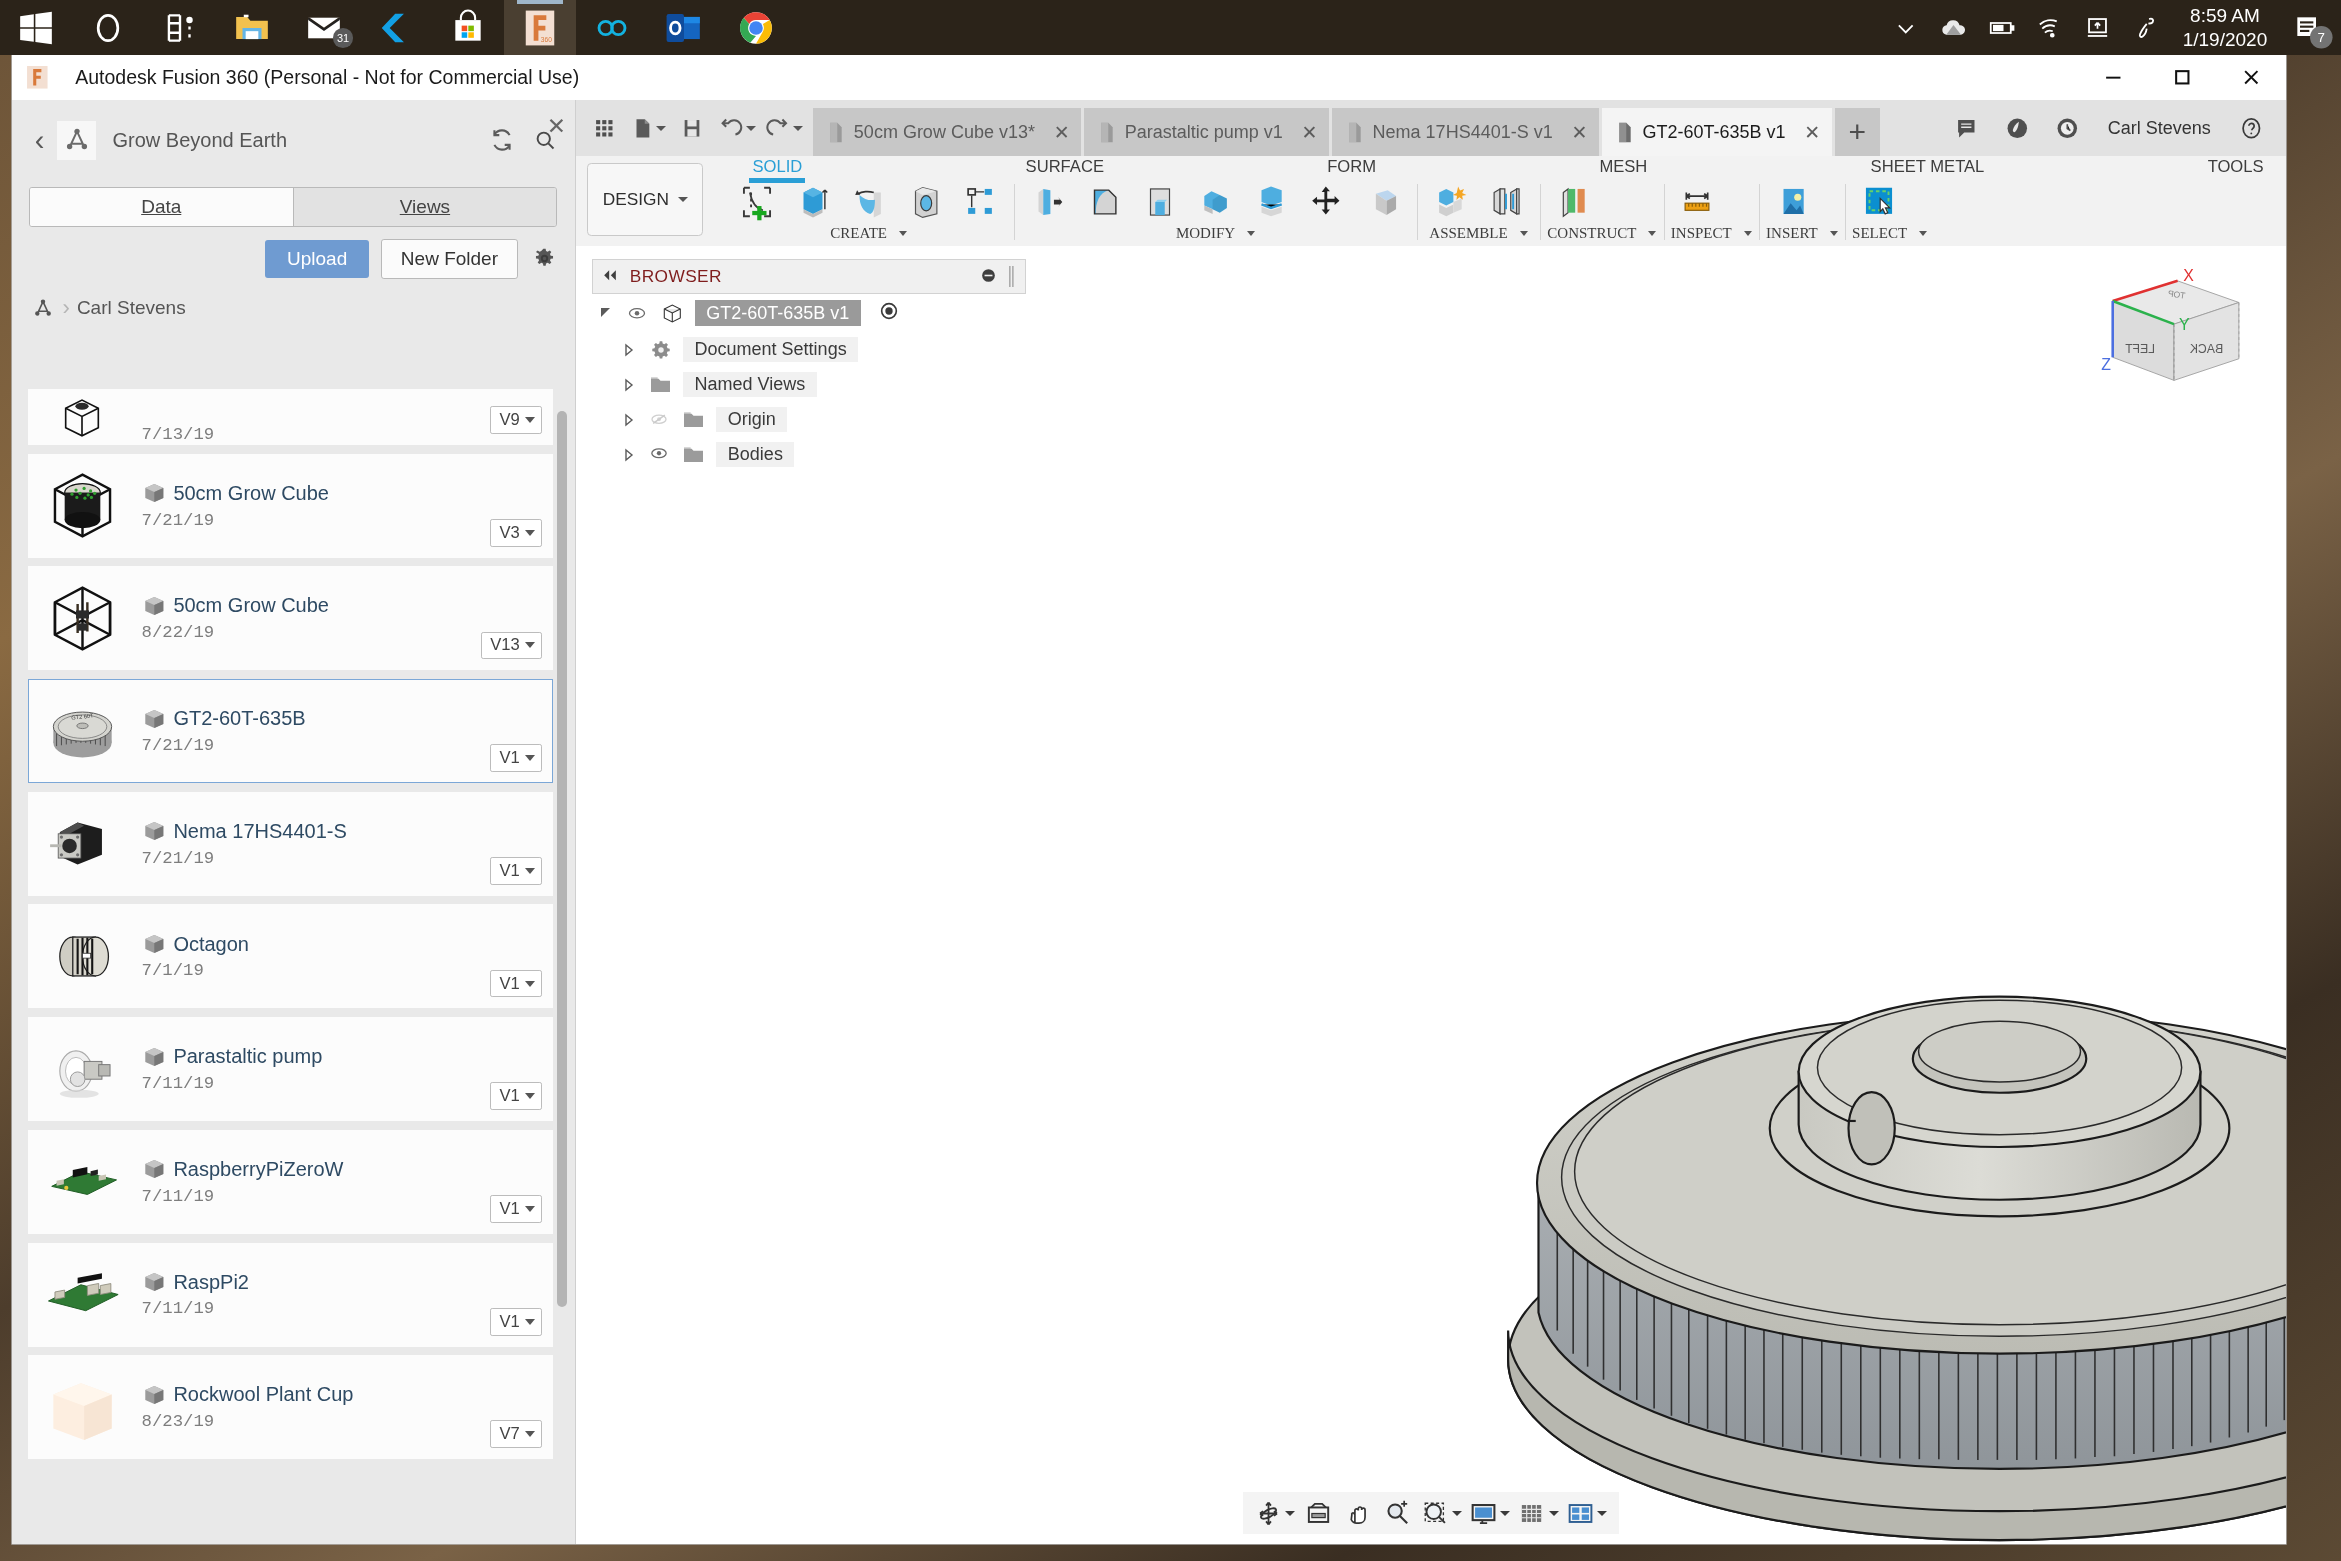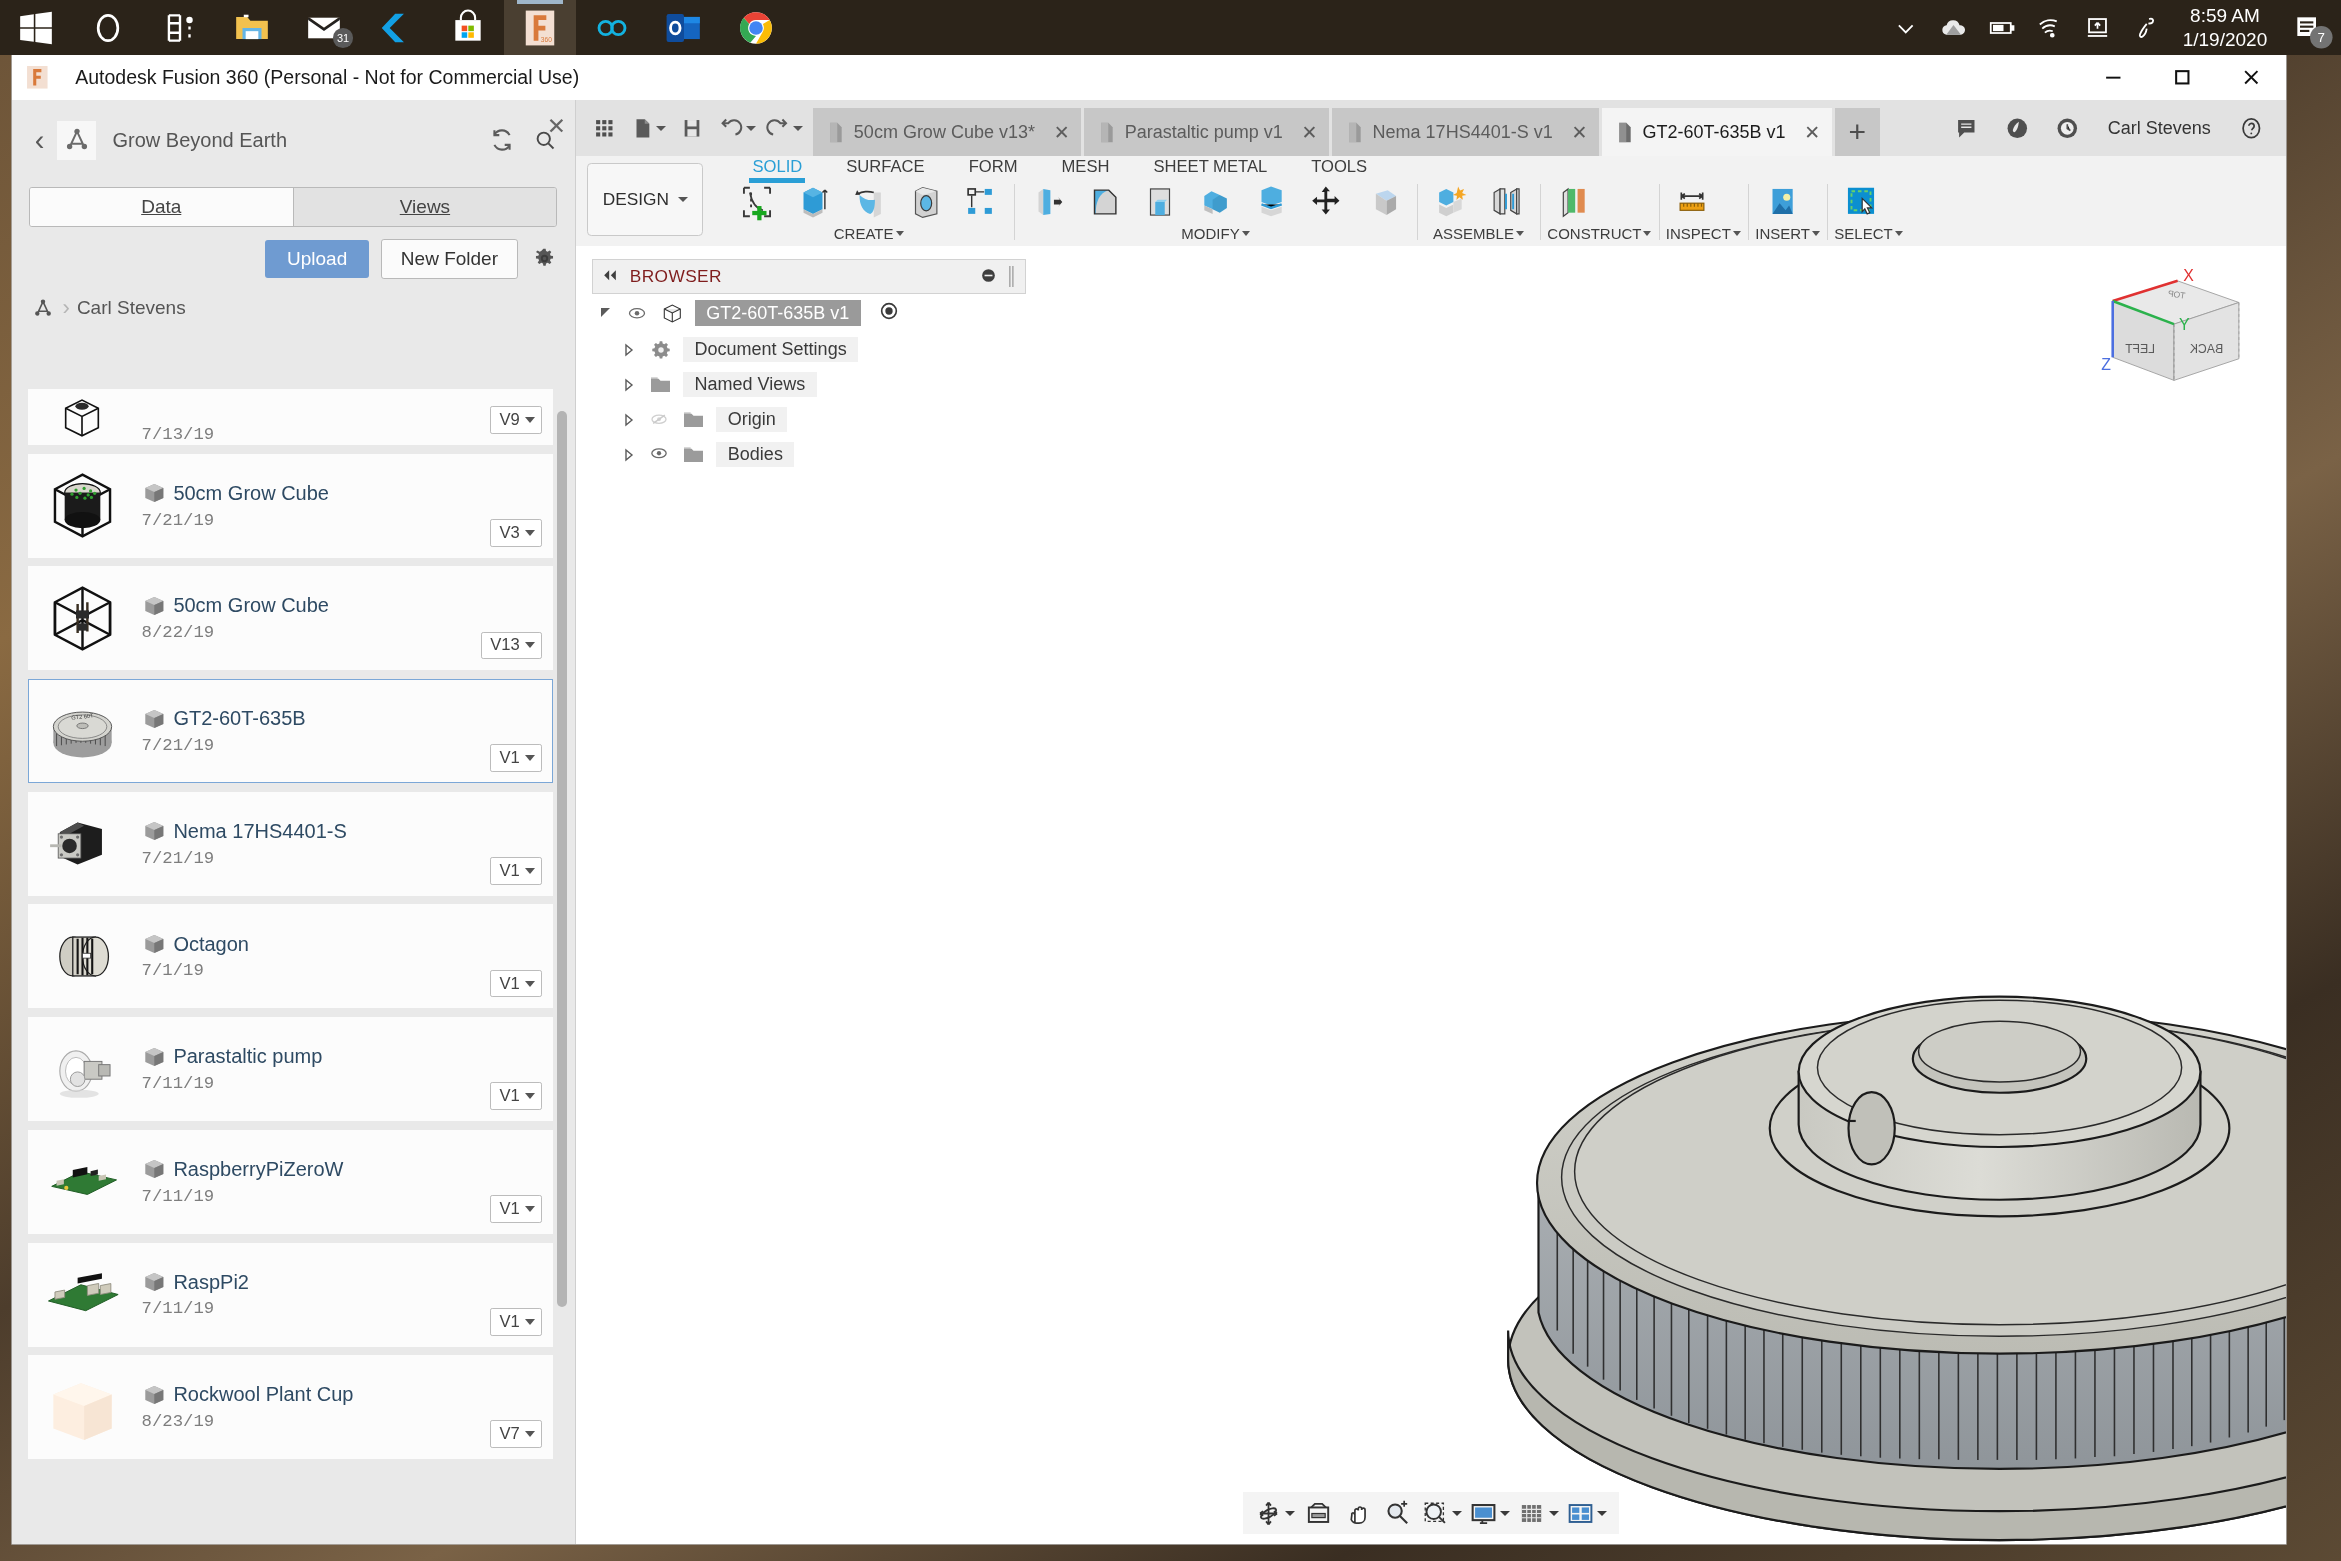--- a/index.html
+++ b/index.html
@@ -110,30 +110,30 @@
   #tabstrip-right { margin-left:auto; display:flex; align-items:center; height:56px; padding-right:11.6px; gap:4.3px; }
   .tsr-btn { width:46px; height:51px; display:flex; align-items:center; justify-content:center; cursor:pointer;}
   #username { font-size:18px; color:#333; padding:0 13px; white-space:nowrap;}
 
   #ribbon { height:90px; background:#f2f2f2; display:flex; align-items:stretch; position:relative; }
   #ws-switch {
     width:116px; margin:7.2px 10px 10px 11.6px; border:0.7px solid #c9c9c9; border-radius:4.3px; background:#f7f7f7;
     display:flex; align-items:center; justify-content:center; font-size:17.3px; color:#2e2e2e; gap:5.8px; cursor:pointer;
   }
   #ribbon-right { flex:1; display:flex; flex-direction:column; min-width:0; }
-  #ribbon-tabs { height:29px; display:flex; align-items:flex-start; gap:0; padding-left:17.3px; }
+  #ribbon-tabs { height:29px; display:flex; align-items:flex-start; gap:0; padding-left:17.3px;justify-content:space-between; }
   .rtab { font-size:16.6px; color:#3d3d3d; padding:1.4px 22px 0 22px; position:relative; cursor:pointer; white-space:nowrap;}
   .rtab.active { color:#2a9fd6; }
   .rtab.active::after{ content:""; position:absolute; left:19px; right:19px; bottom:-5.8px; height:5px; background:#2a9fd6; }
   #ribbon-groups { flex:1; display:flex; align-items:stretch; padding-left:10px; }
   .rgroup { display:flex; flex-direction:column; justify-content:space-between; padding:0 7.2px; position:relative; }
   .rgroup + .rgroup::before { content:""; position:absolute; left:0; top:4.3px; bottom:5.8px; width:0.7px; background:#d4d4d4; }
   .ricons { display:flex; align-items:center; gap:2.9px; flex:1; }
   .ricon { width:53px; height:46px; display:flex; align-items:center; justify-content:center; cursor:pointer;}
-  .rlabel { font-size:15px; color:#3d3d3d; text-align:center; padding-bottom:3.6px; display:flex; align-items:center; justify-content:center; gap:2px;}
+  .rlabel { font-size:15px; color:#3d3d3d; text-align:center; padding-bottom:3.6px; display:flex; align-items:center; justify-content:center; gap:12px;font-family:Liberation Serif, serif;}
   .rlabel .caret { border-left:4.3px solid transparent; border-right:4.3px solid transparent; border-top:5px solid #555; }
 
   
   #viewport { flex:1; position:relative; background:#fff; overflow:hidden; }
   #browser-panel { position:absolute; left:16px; top:13px; width:434px; }
   #browser-head {
     height:35px; background:#f0f0f0; border:0.7px solid #d2d2d2; display:flex; align-items:center;
     padding:0 7.2px; gap:10px;
   }
   #browser-head .bh-title { font-size:17.3px; color:#7f1d1d; letter-spacing:0.4px; }

